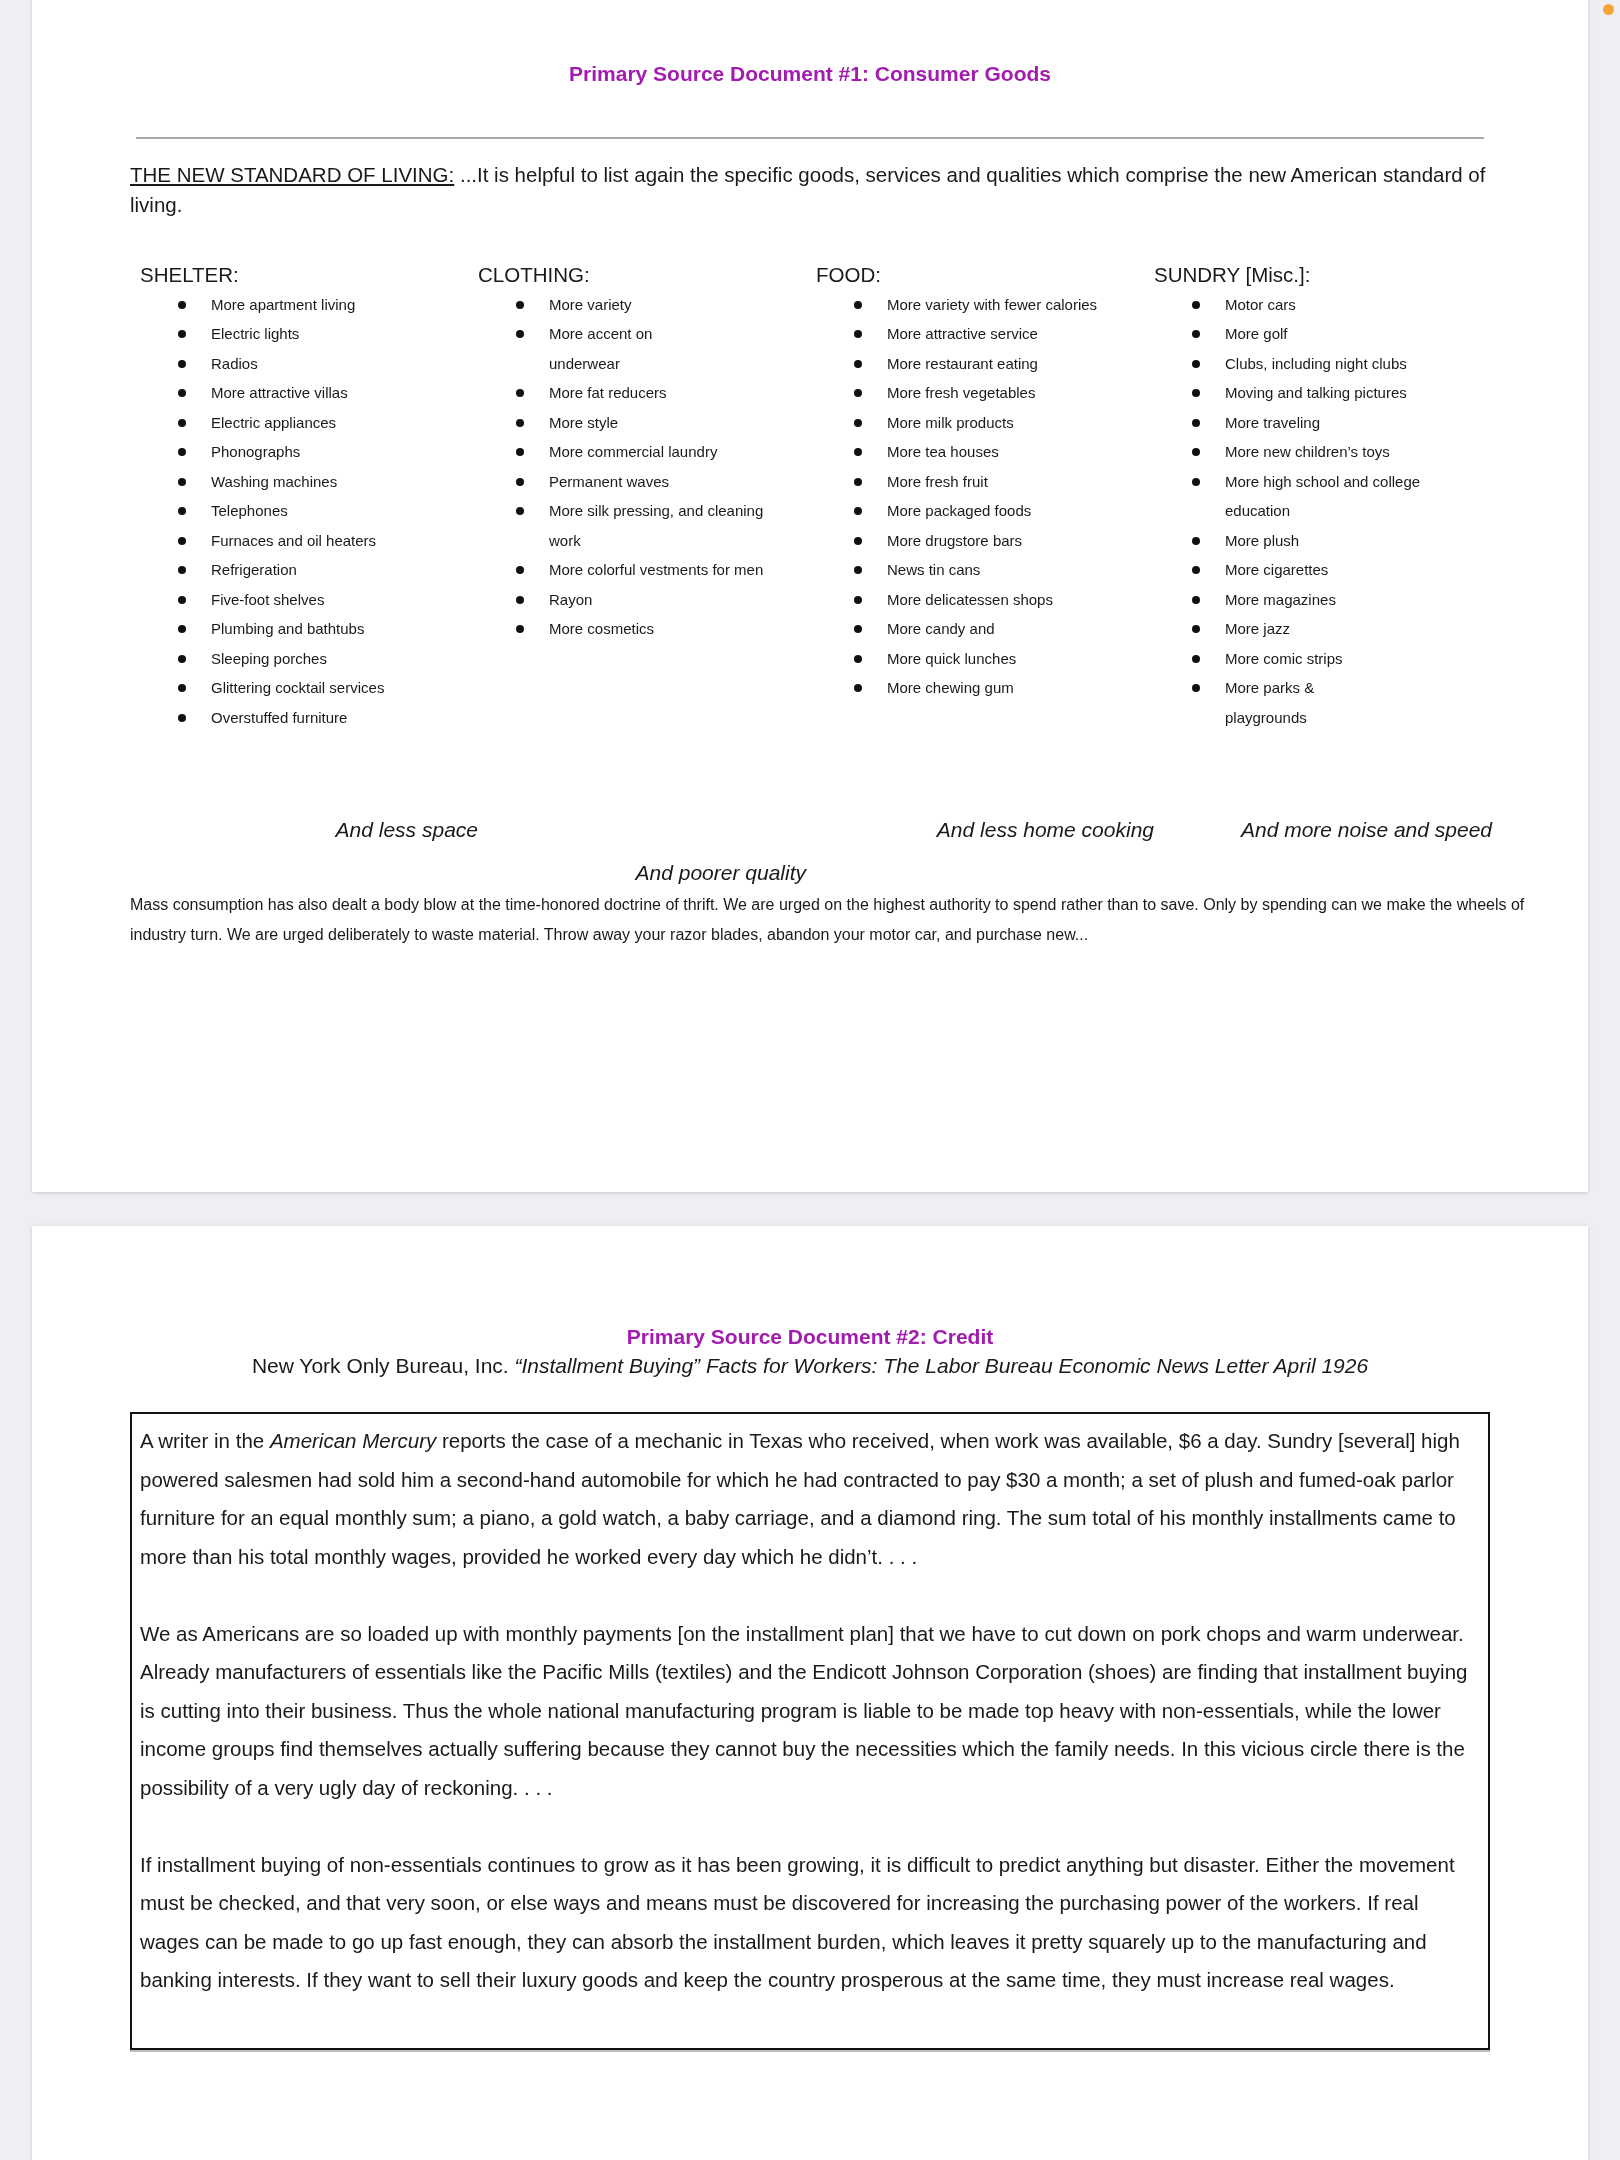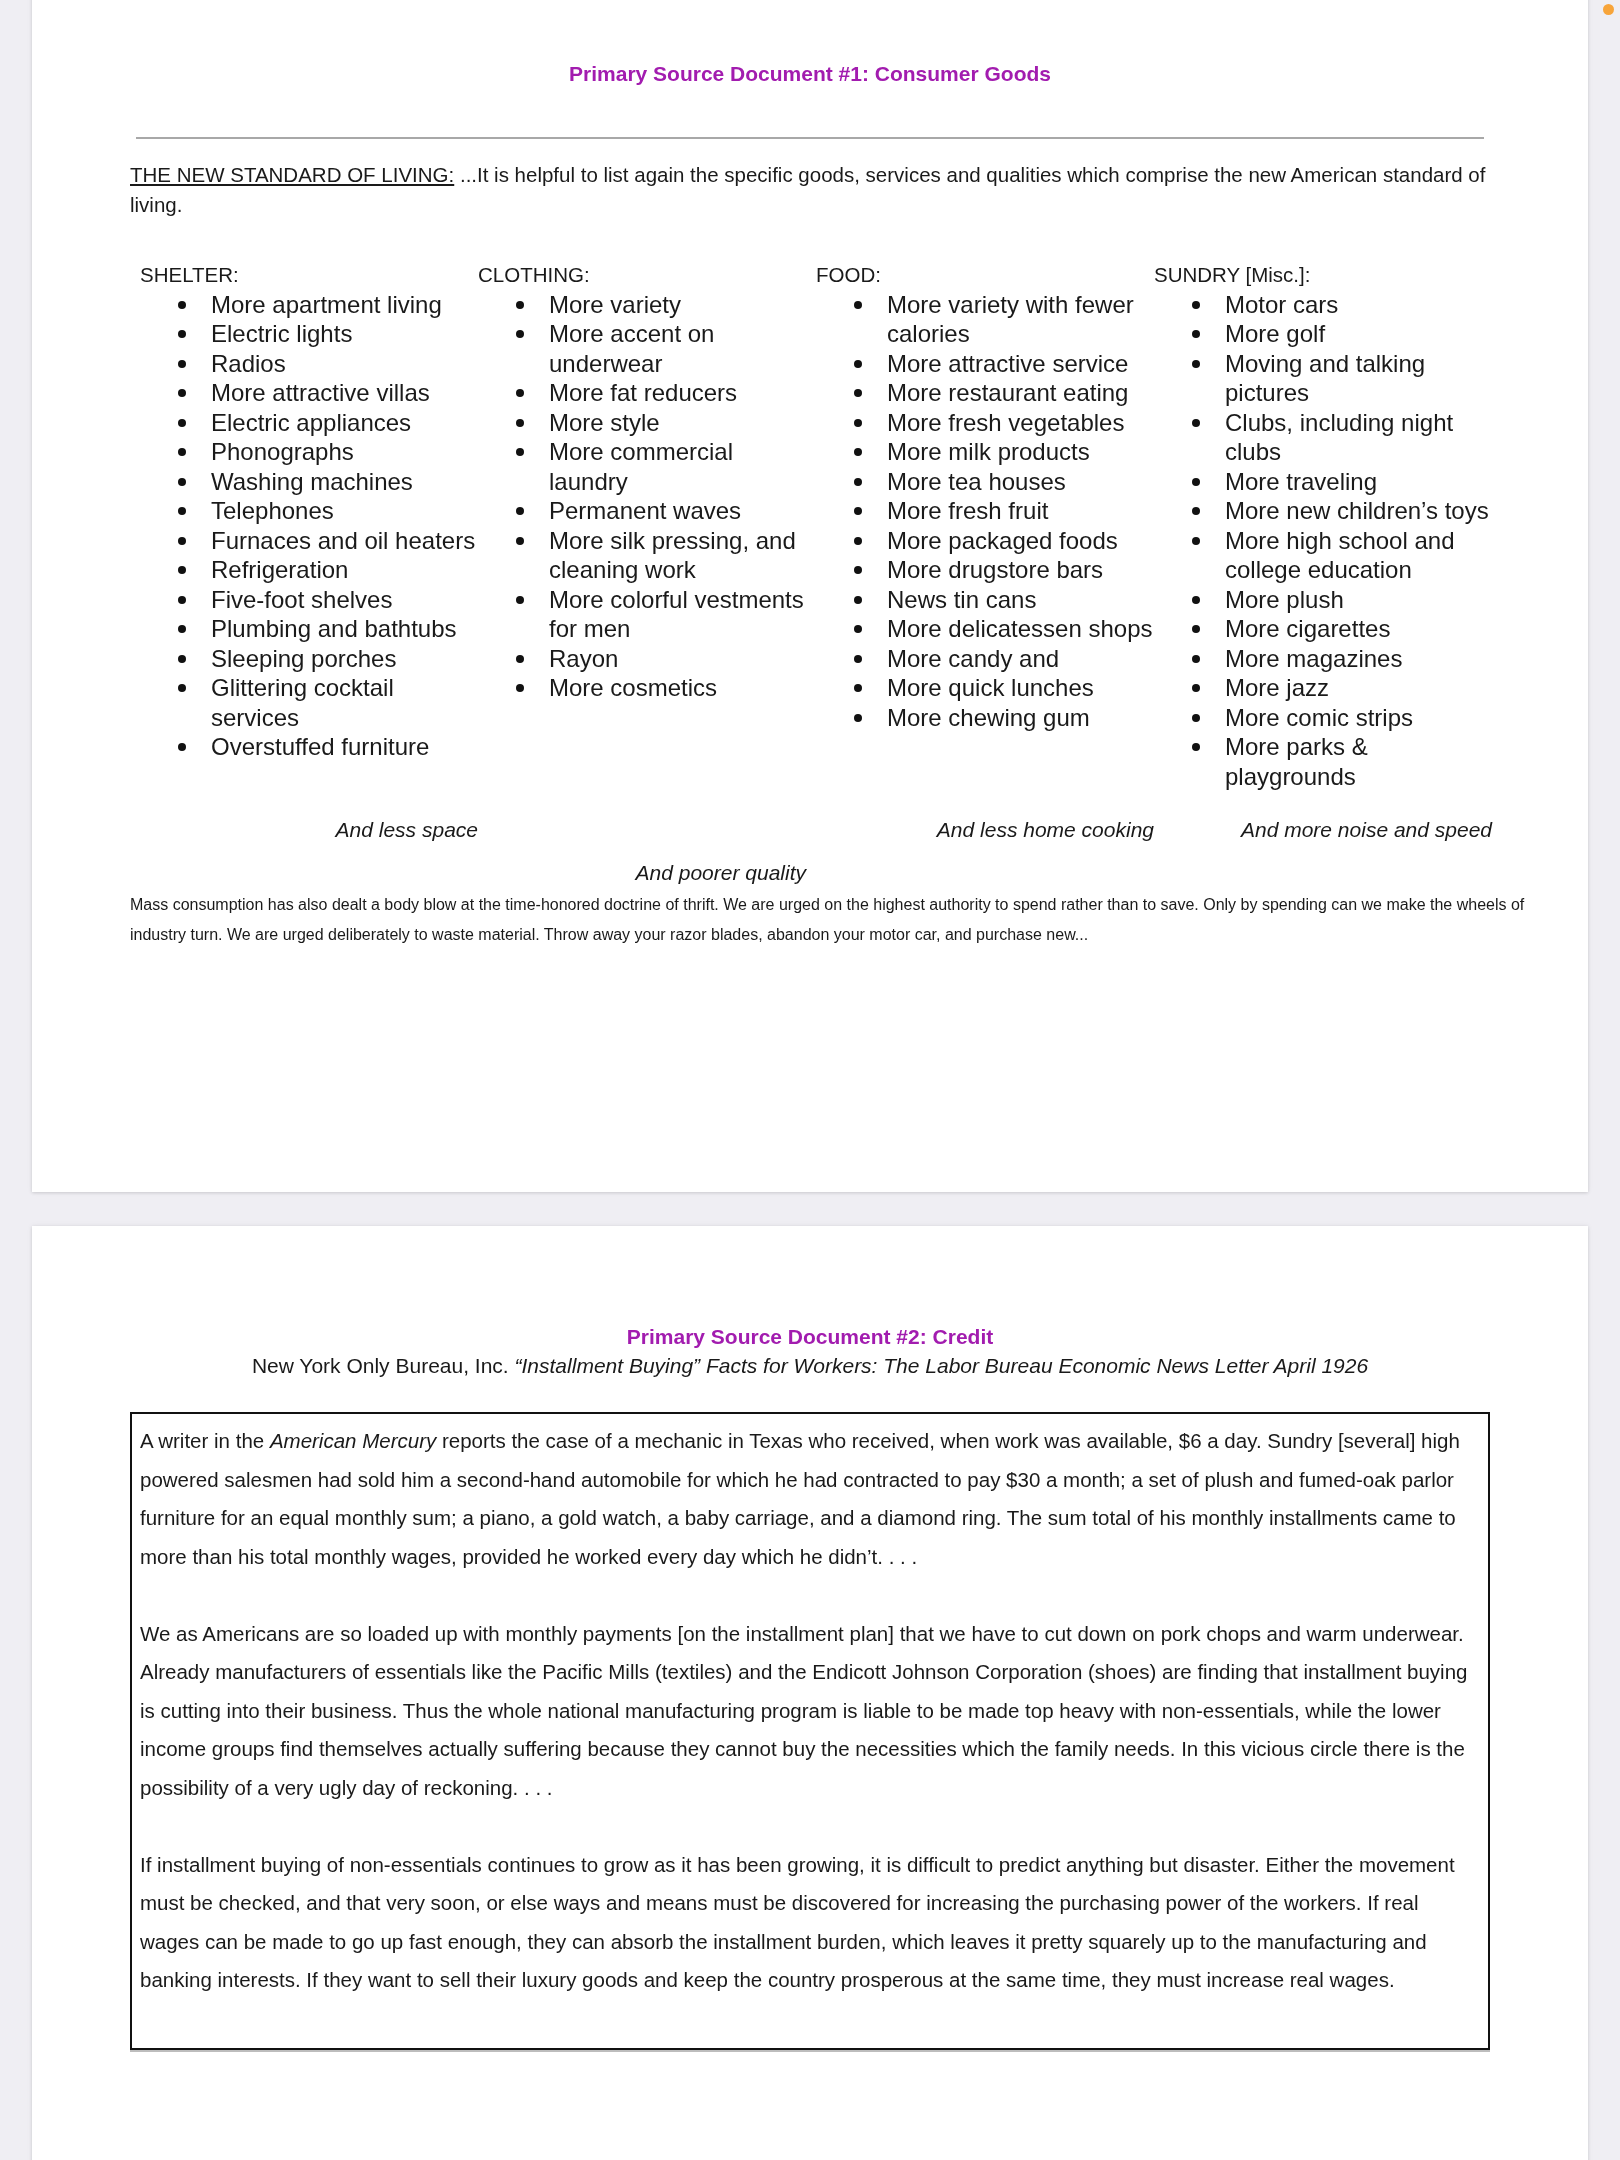--- a/index.html
+++ b/index.html
@@ -80,21 +80,21 @@
       font-size: 20.5px;
       line-height: 29.5px;
     }
     .col ul {
       list-style: none;
       margin-left: 0;
     }
     .col li {
       position: relative;
       padding-left: 71px;
-      font-size: 24px;
+      font-size: 15px;
       line-height: 29.5px;
     }
     .col li .bullet {
       position: absolute;
       left: 38px;
       top: 11px;
       width: 8px; height: 8px;
       border-radius: 50%;
       background: #111;
     }
@@ -203,22 +203,22 @@
         <li><span class="bullet"></span><span>More quick lunches</span></li>
         <li><span class="bullet"></span><span>More chewing gum</span></li>
       </ul>
     </div>
 
     <div class="col" style="left:1014px;">
       <div class="col-head">SUNDRY [Misc.]:</div>
       <ul>
         <li><span class="bullet"></span><span>Motor cars</span></li>
         <li><span class="bullet"></span><span>More golf</span></li>
+        <li style="padding-right:20px;"><span class="bullet"></span><span>Clubs, including night clubs</span></li>
         <li style="padding-right:40px;"><span class="bullet"></span><span>Moving and talking pictures</span></li>
-        <li style="padding-right:20px;"><span class="bullet"></span><span>Clubs, including night clubs</span></li>
         <li><span class="bullet"></span><span>More traveling</span></li>
         <li><span class="bullet"></span><span>More new children’s toys</span></li>
         <li style="padding-right:20px;"><span class="bullet"></span><span>More high school and college education</span></li>
         <li><span class="bullet"></span><span>More plush</span></li>
         <li><span class="bullet"></span><span>More cigarettes</span></li>
         <li><span class="bullet"></span><span>More magazines</span></li>
         <li><span class="bullet"></span><span>More jazz</span></li>
         <li><span class="bullet"></span><span>More comic strips</span></li>
         <li style="padding-right:100px;"><span class="bullet"></span><span>More parks &amp; playgrounds</span></li>
       </ul>

